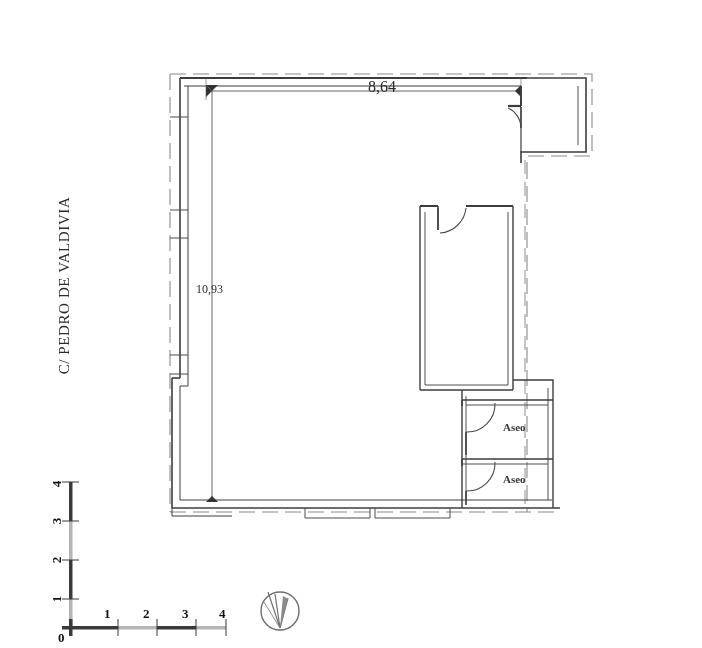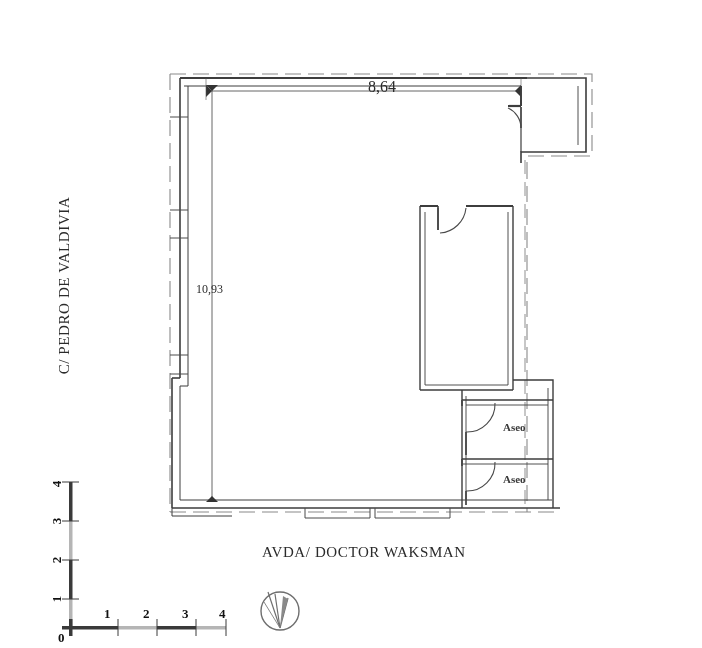--- a/index.html
+++ b/index.html
@@ -229,21 +229,20 @@
       <path d="M 280 628 L 275 594" fill="none" stroke="#6e6e6e" stroke-width="1.2"></path>
       <path d="M 280 628 L 288 598" fill="none" stroke="#6e6e6e" stroke-width="1.2"></path>
       <path d="M 280 628 L 264 602" fill="none" stroke="#8a8a8a" stroke-width="1.0"></path>
       <path d="M 280 628 L 283 596 L 288 599 Z" fill="#8a8a8a" stroke="none"></path>
     </g>
 
   </svg>
 
   <div class="txt street-left">C/ PEDRO DE VALDIVIA</div>
 
-  <div class="txt street-bottom">AVDA/ DOCTOR WAKSMAN</div>
 
   <div class="txt dim-top">8,64</div>
 
   <div class="txt dim-left">10,93</div>
 
   <div class="txt room-label aseo-1">Aseo</div>
 
   <div class="txt room-label aseo-2">Aseo</div>
 
   <div class="txt scale-num" style="left:58px; top:630px;">0</div>

